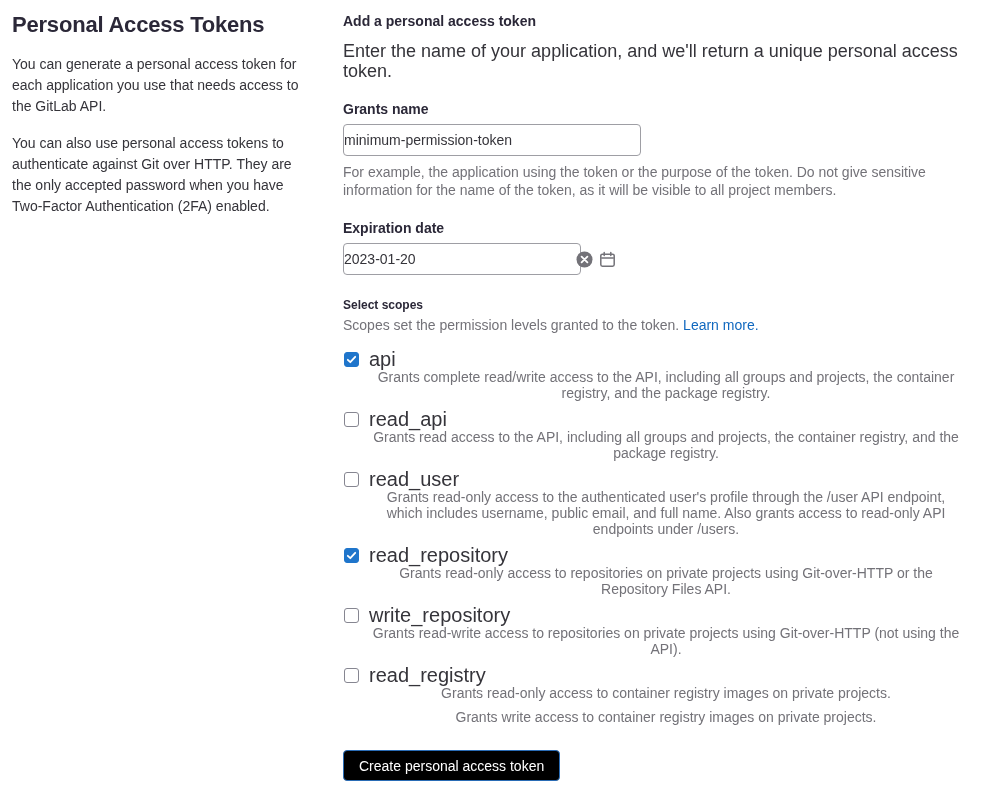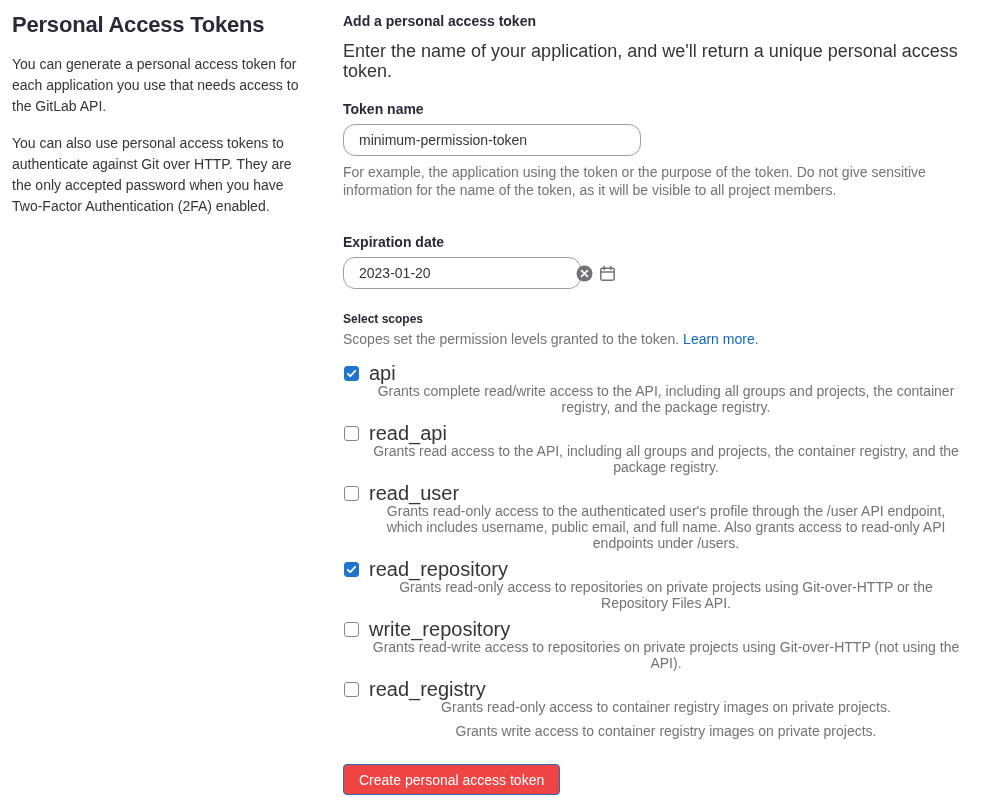--- a/index.html
+++ b/index.html
@@ -47,22 +47,22 @@
     font-size: 14px;
     font-weight: 700;
     color: #2b2838;
     line-height: 20px;
     margin-top: 18px;
     margin-bottom: 5px;
   }
   .text-input {
     height: 32px;
     border: 1px solid #9e9ea4;
-    border-radius: 12px;
-    padding: 0 15px;
+    border-radius: 4px;
+    padding: 0 0;
     font-family: "Liberation Sans", sans-serif;
     font-size: 14px;
     color: #35343a;
     background: #fff;
     outline: none;
   }
   .token-input { width: 298px; }
   .help-text {
     margin-top: 7px;
     font-size: 14px;
@@ -124,21 +124,21 @@
     font-size: 14px;
     line-height: 16px;
     color: #737278;
     max-width: 596px;
     text-align: center;
   }
   .submit-btn {
     margin-top: 17px;
     height: 31px;
     padding: 0 15px;
-    background: #ef4444;
+    background: #000000;
     color: #ffffff;
     font-family: "Liberation Sans", sans-serif;
     font-size: 14px;
     border: 1px solid #2a6cb5;
     border-radius: 4px;
     cursor: pointer;
   }
 </style>
 </head>
 <body>
@@ -149,25 +149,25 @@
     <h1>Personal Access Tokens</h1>
     <p>You can generate a personal access token for each application you use that needs access to the GitLab API.</p>
     <p>You can also use personal access tokens to authenticate against Git over HTTP. They are the only accepted password when you have Two-Factor Authentication (2FA) enabled.</p>
   </div>
 
   <div class="right-panel">
 
     <div class="form-heading">Add a personal access token</div>
     <div class="form-desc">Enter the name of your application, and we'll return a unique personal access token.</div>
 
-    <label class="field-label">Token name</label>
+    <label class="field-label">Grants name</label>
     <input class="text-input token-input" type="text" value="minimum-permission-token" style="">
     <div class="help-text">For example, the application using the token or the purpose of the token. Do not give sensitive information for the name of the token, as it will be visible to all project members.</div>
 
-    <label class="field-label" style="margin-top:33px;">Expiration date</label>
+    <label class="field-label" style="margin-top:19px;">Expiration date</label>
     <div class="date-wrap">
       <input class="text-input date-input" type="text" value="2023-01-20" style="">
       <div class="date-icons">
         <button class="icon-btn" title="Clear">
           <svg width="17" height="17" viewBox="0 0 17 17">
             <circle cx="8.5" cy="8.5" r="8" fill="#737278"></circle>
             <path d="M5.6 5.6 L11.4 11.4 M11.4 5.6 L5.6 11.4" stroke="#ffffff" stroke-width="1.8" stroke-linecap="round"></path>
           </svg>
         </button>
         <button class="icon-btn" title="Open datepicker">

